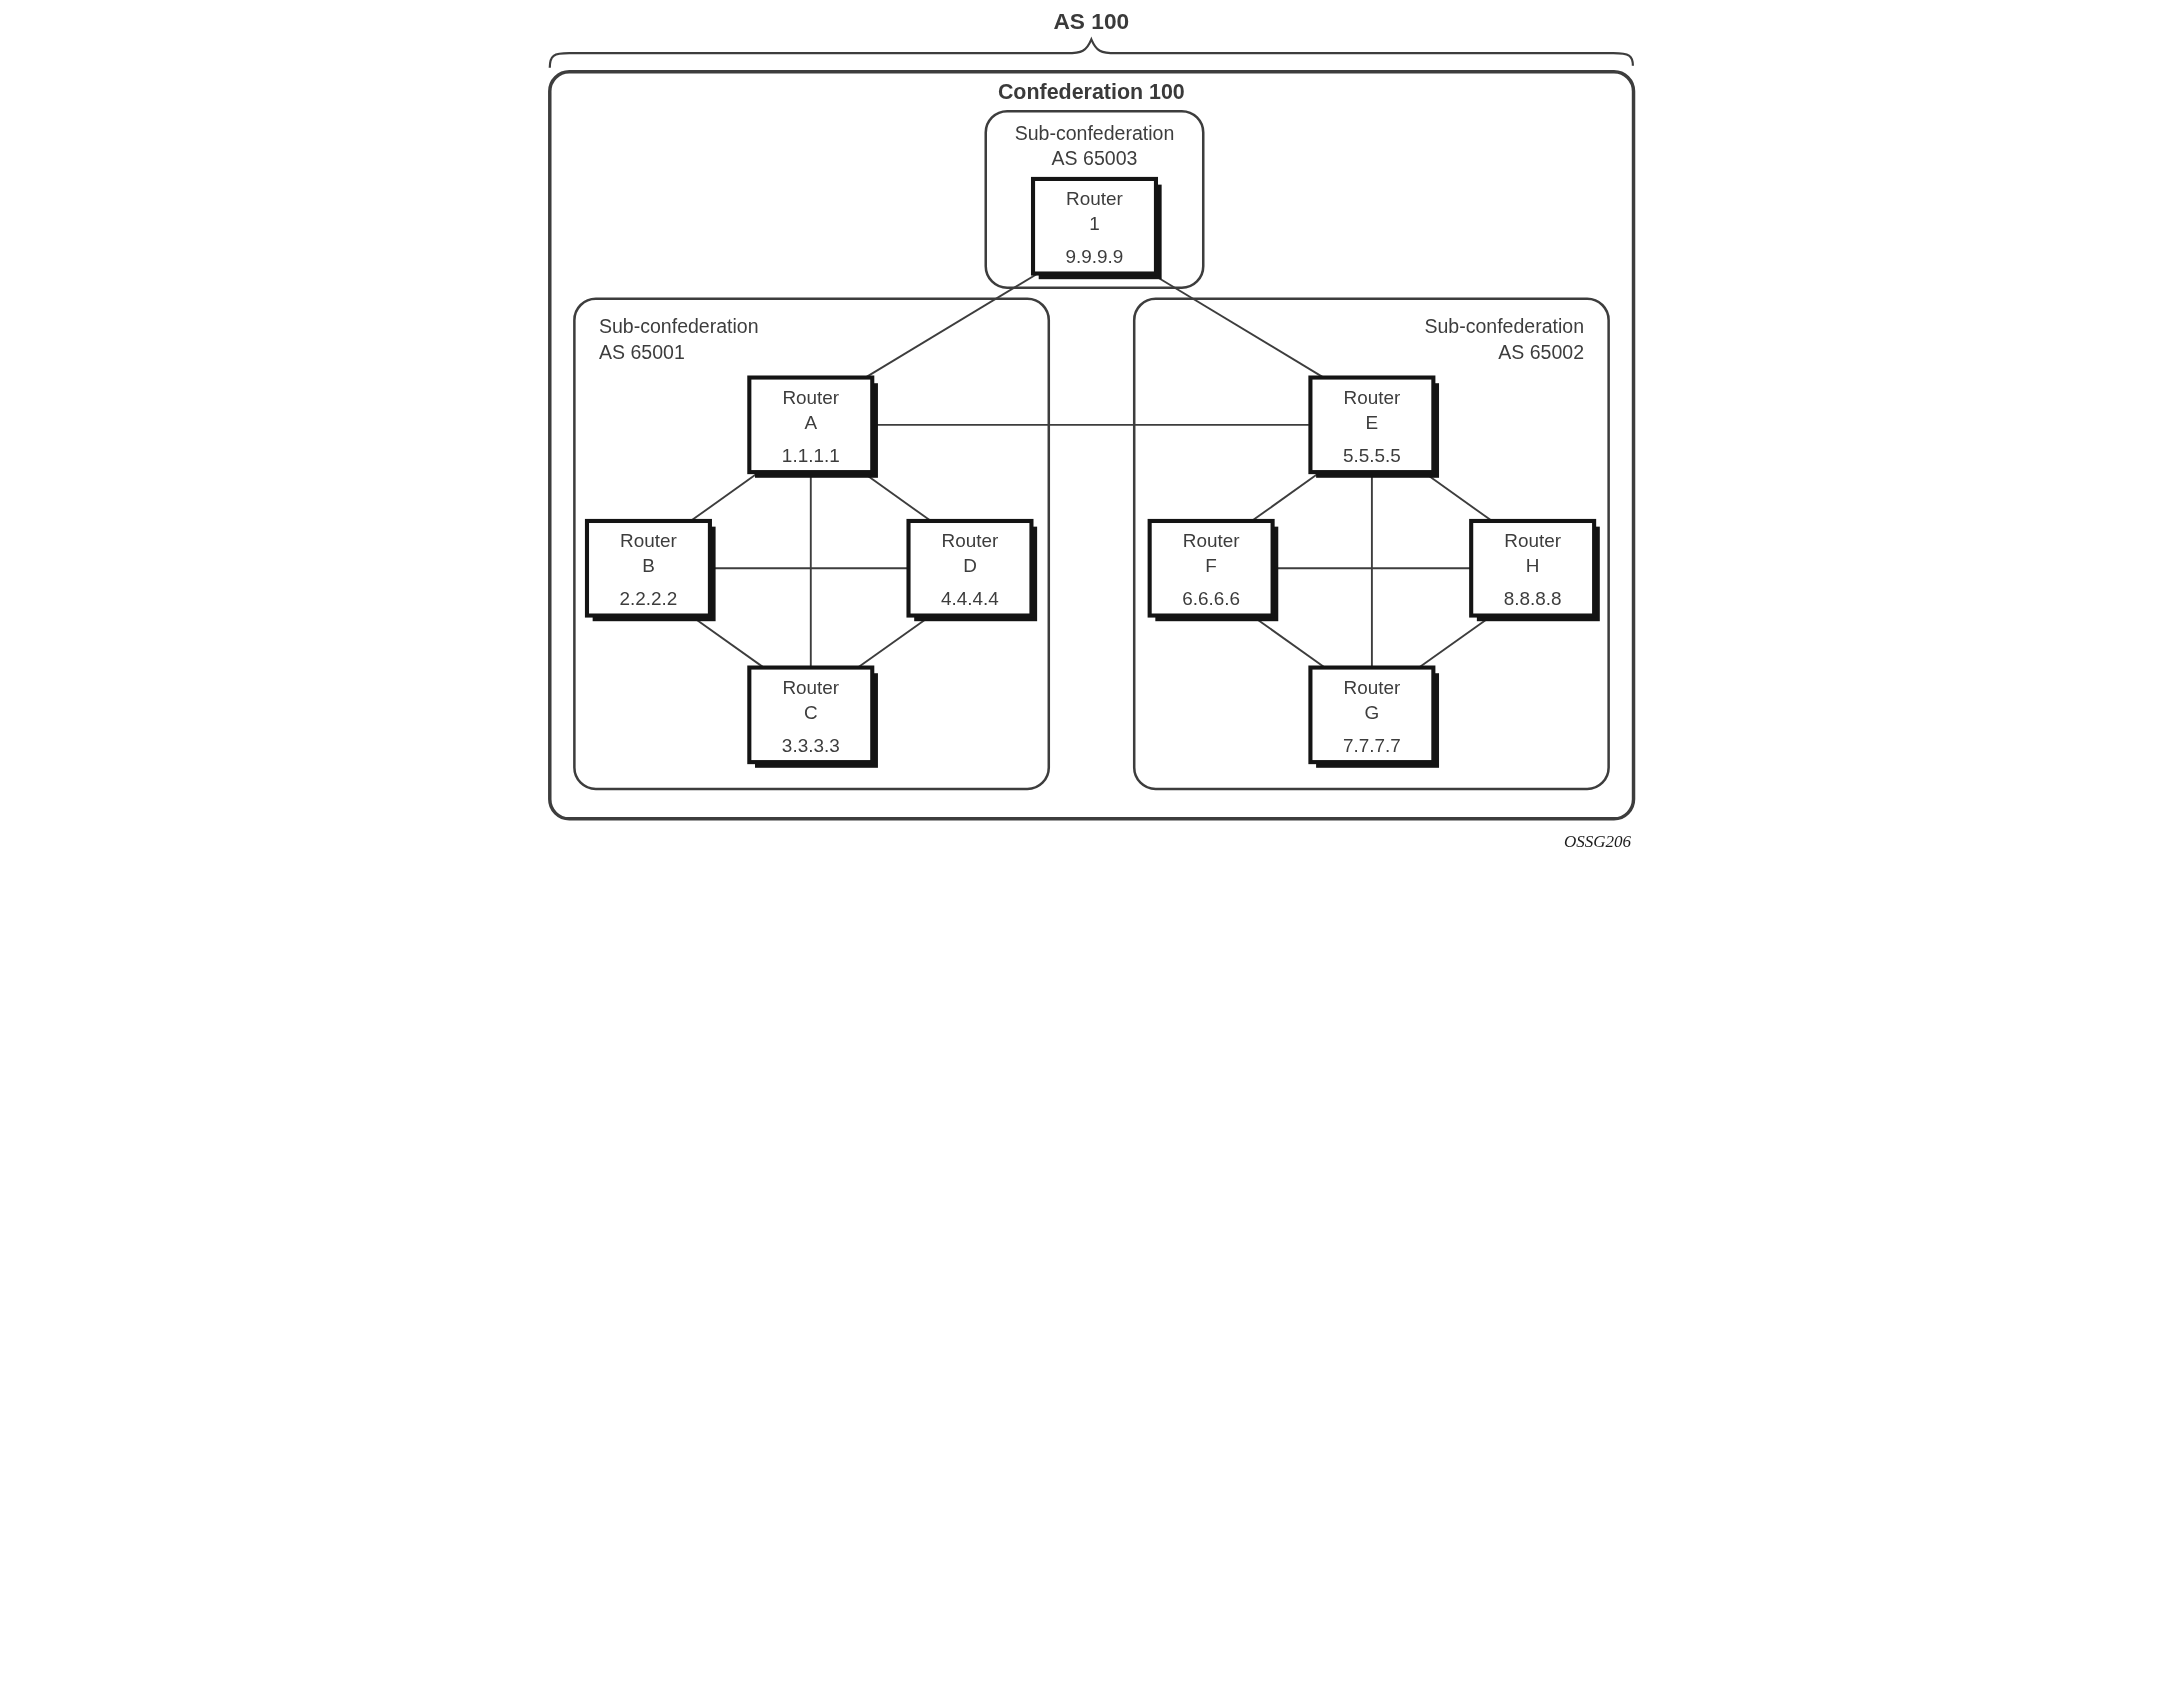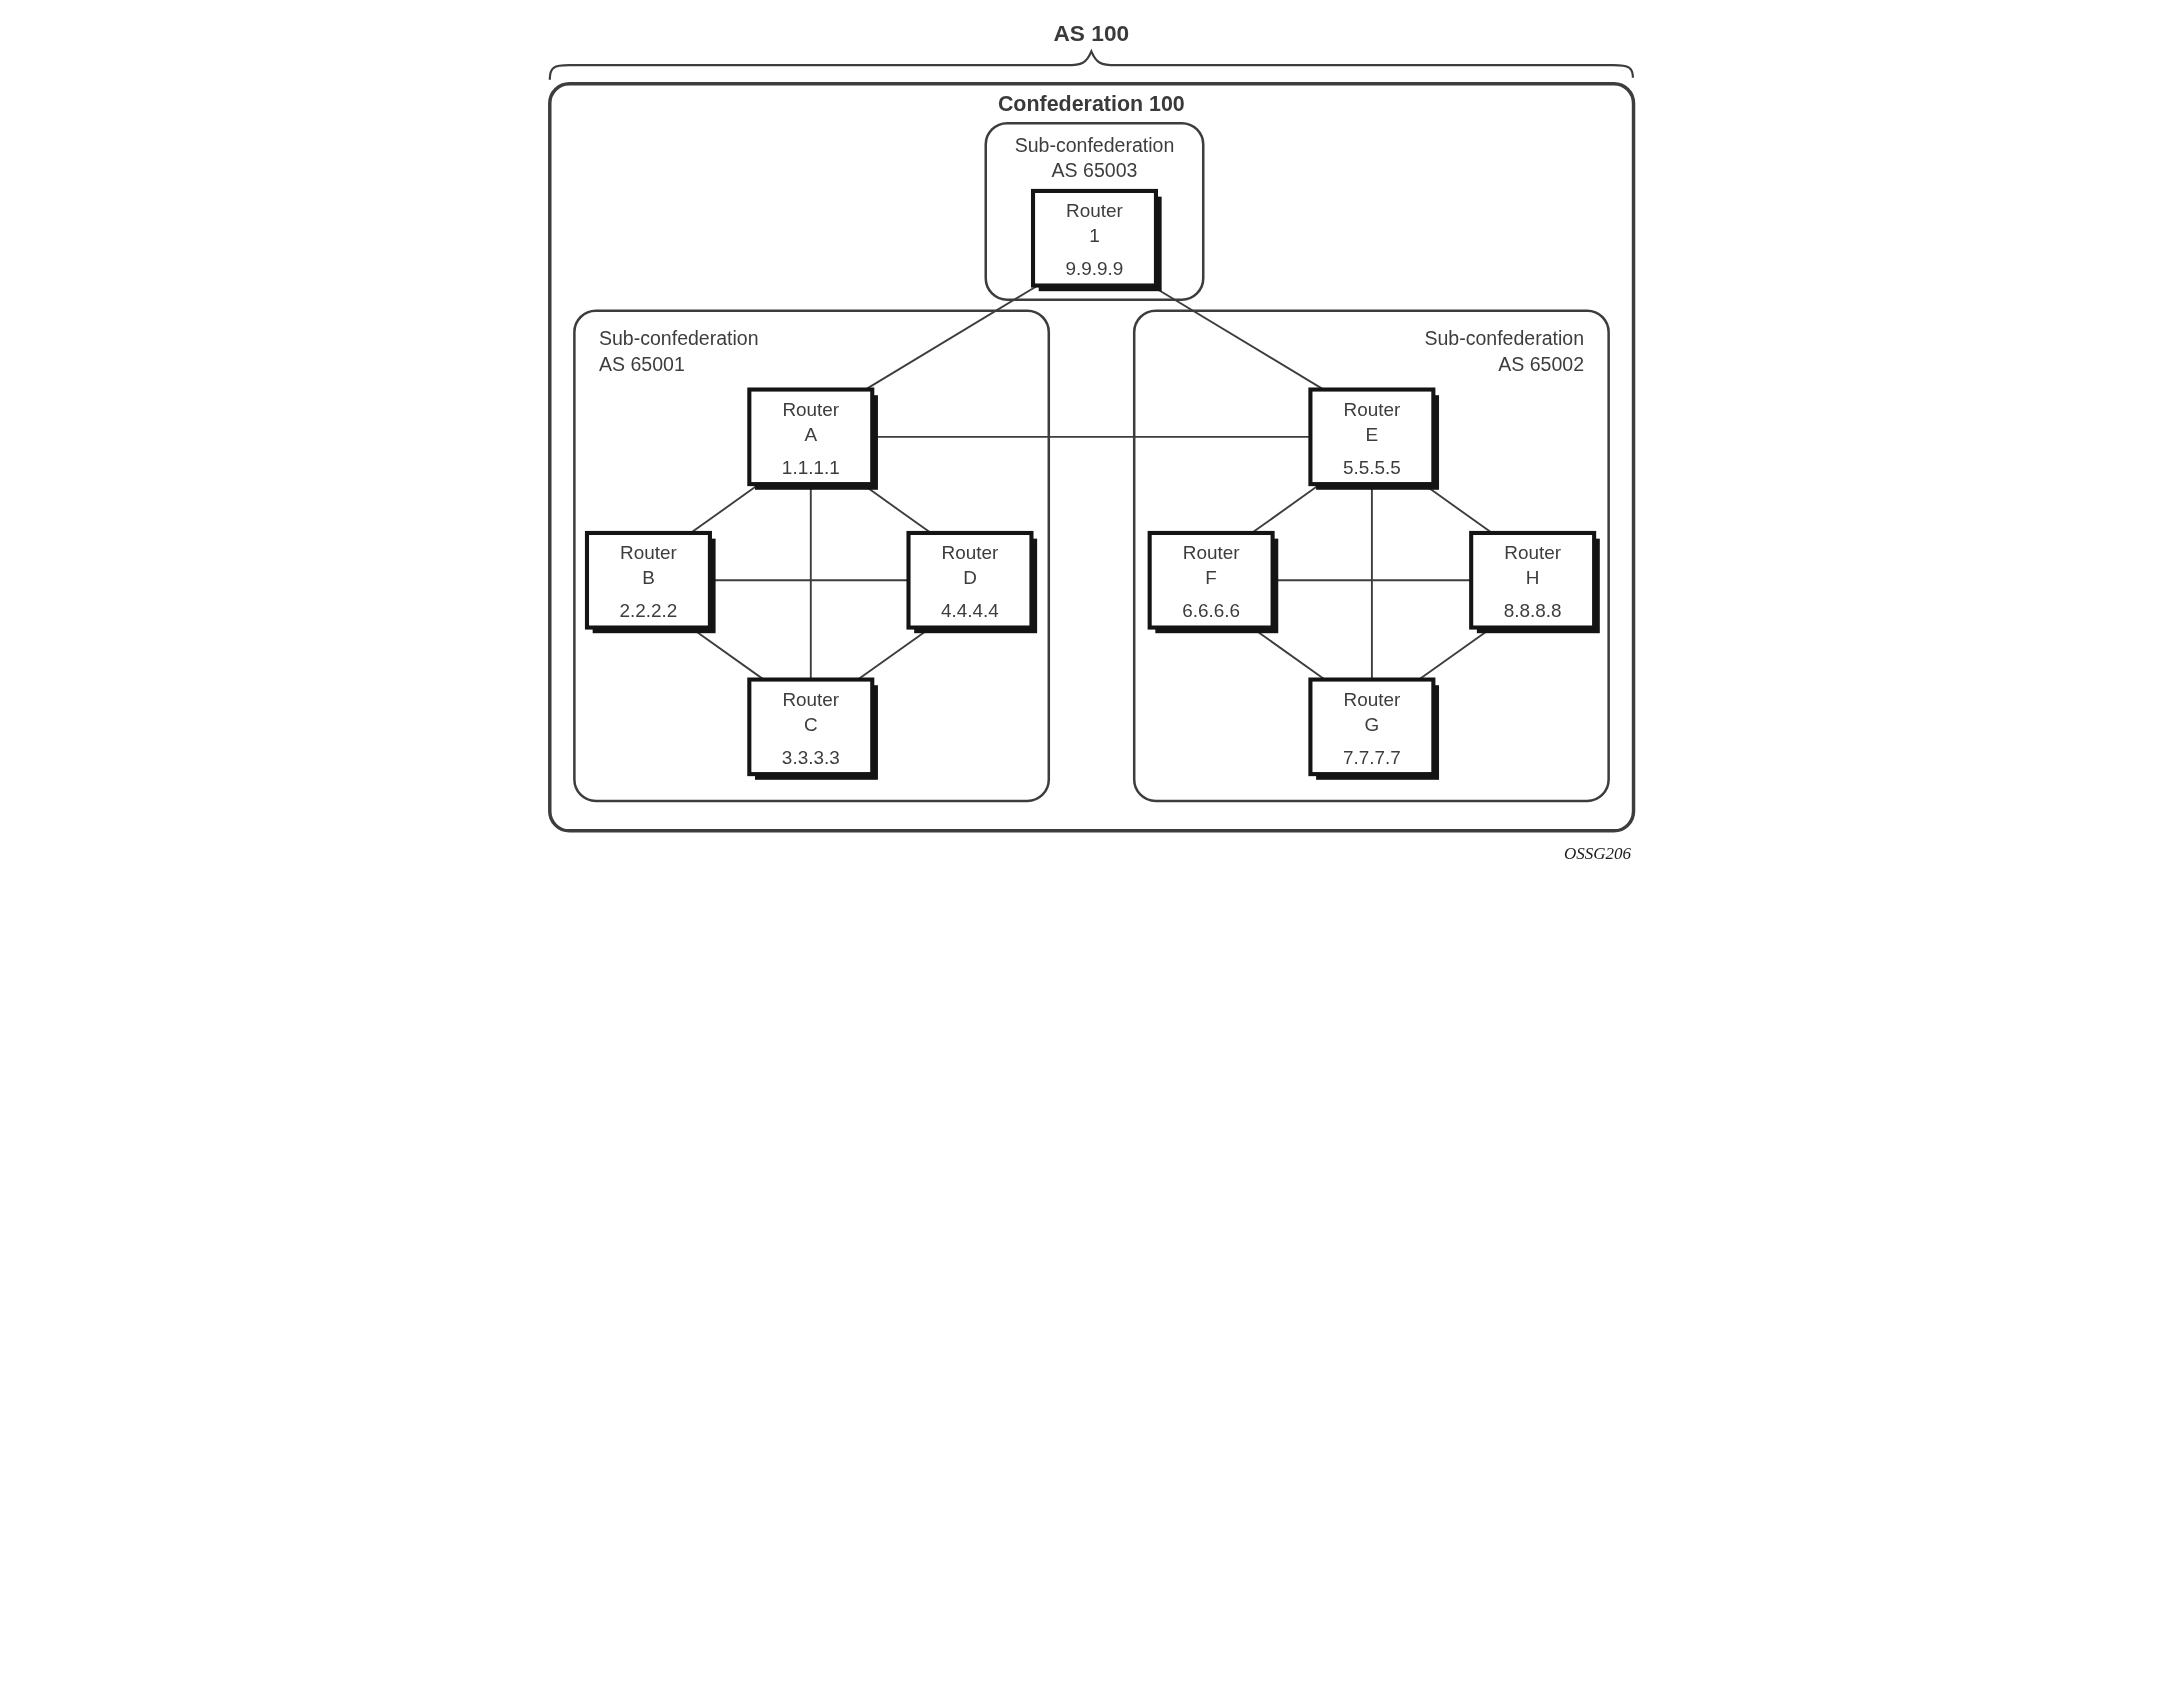--- a/index.html
+++ b/index.html
@@ -3,21 +3,21 @@
 <meta charset="utf-8">
 <style>
   html, body {
     margin: 0;
     padding: 0;
     background: #ffffff;
   }
   .page {
     width: 100%;
     max-width: 1091px;
-    margin: 16px auto;
+    margin: 4px auto;
     background: #ffffff;
   }
   svg { display: block; width: 100%; height: auto; }
 
   
   .brace        { fill: none; stroke: #3d3d3d; stroke-width: 7; }
   .outer-box    { fill: #ffffff; stroke: #3d3d3d; stroke-width: 11; }
   .subconf-box  { fill: #ffffff; stroke: #3d3d3d; stroke-width: 8; }
   .link         { stroke: #3d3d3d; stroke-width: 6; fill: none; }
   .router-shadow{ fill: #141414; stroke: none; }

